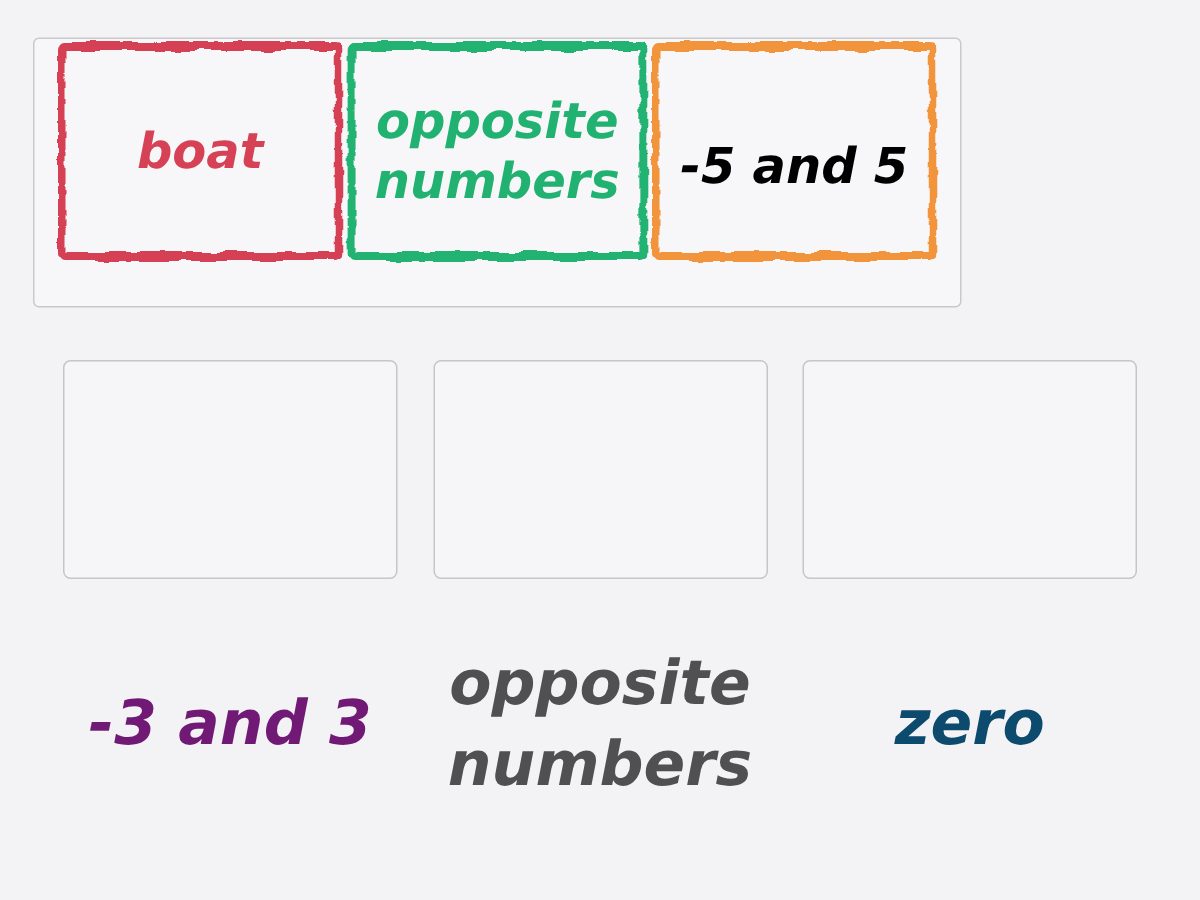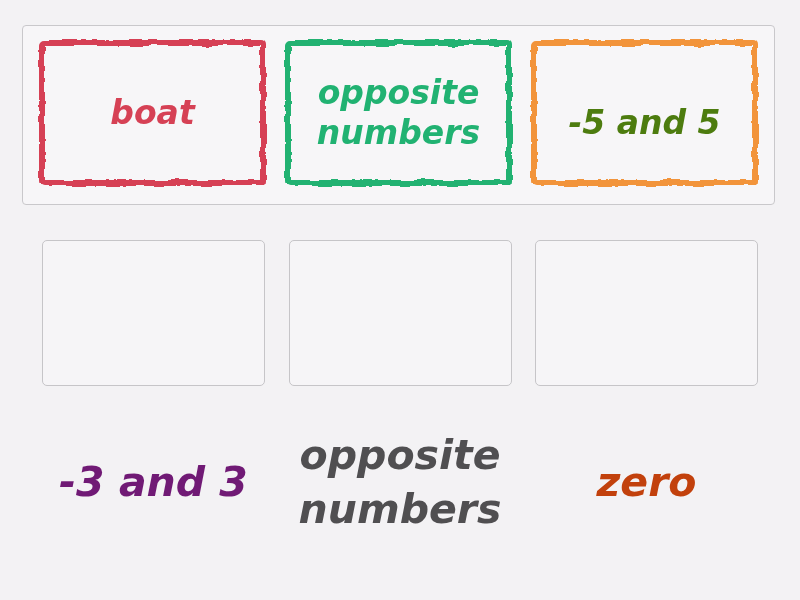--- a/index.html
+++ b/index.html
@@ -10,28 +10,28 @@
     overflow: hidden;
   }
   .stage {
     position: absolute;
     inset: 0;
   }
   
   .keys-panel {
     position: absolute;
     left: 22px; top: 25px;
-    width: 753px; height: 180px;
+    width: 619px; height: 180px;
     box-sizing: border-box;
     border: 1px solid #c9c8cb;
     border-radius: 4px;
     display: flex;
     justify-content: space-between;
-    align-items: flex-end;
-    padding: 16px 14px;
+    align-items: flex-start;
+    padding: 0 14px;
   }
   .key-card {
     position: relative;
     width: 231px; height: 150px;
     display: flex;
     align-items: center;
     justify-content: center;
   }
   .key-card .crayon {
     position: absolute;
@@ -110,36 +110,36 @@
       <svg class="crayon" viewBox="0 0 231 150" preserveAspectRatio="none">
         <rect x="5" y="5" width="221" height="140" rx="2" fill="none" stroke-width="6" filter="url(#crayon)" stroke="#21b272"></rect>
       </svg>
       <span class="label" style="color: rgb(33, 178, 114);">opposite numbers</span>
     </div>
 
     <div class="key-card">
       <svg class="crayon" viewBox="0 0 231 150" preserveAspectRatio="none">
         <rect x="5" y="5" width="221" height="140" rx="2" fill="none" stroke-width="6" filter="url(#crayon)" stroke="#f2943b"></rect>
       </svg>
-      <span class="label" style="color: #4d7c0f; margin-top: 20px;">-5 and 5</span>
+      <span class="label" style="color: #000000; margin-top: 20px;">-5 and 5</span>
     </div>
 
   </div>
 
   <div class="zones">
     <div class="zone" style="background-color: rgb(246, 245, 247);"></div>
     <div class="zone" style="background-color: rgb(246, 245, 247);"></div>
     <div class="zone" style="background-color: rgb(246, 245, 247);"></div>
   </div>
 
   <div class="answers">
     <div class="answer" style="color: #701a75;">
       <span>-3 and 3</span>
     </div>
     <div class="answer" style="color: rgb(80, 79, 81);">
       <span>opposite numbers</span>
     </div>
-    <div class="answer" style="color: #c2410c;">
+    <div class="answer" style="color: #0c4a6e;">
       <span>zero</span>
     </div>
   </div>
 
 </div>
 
 </body></html>

